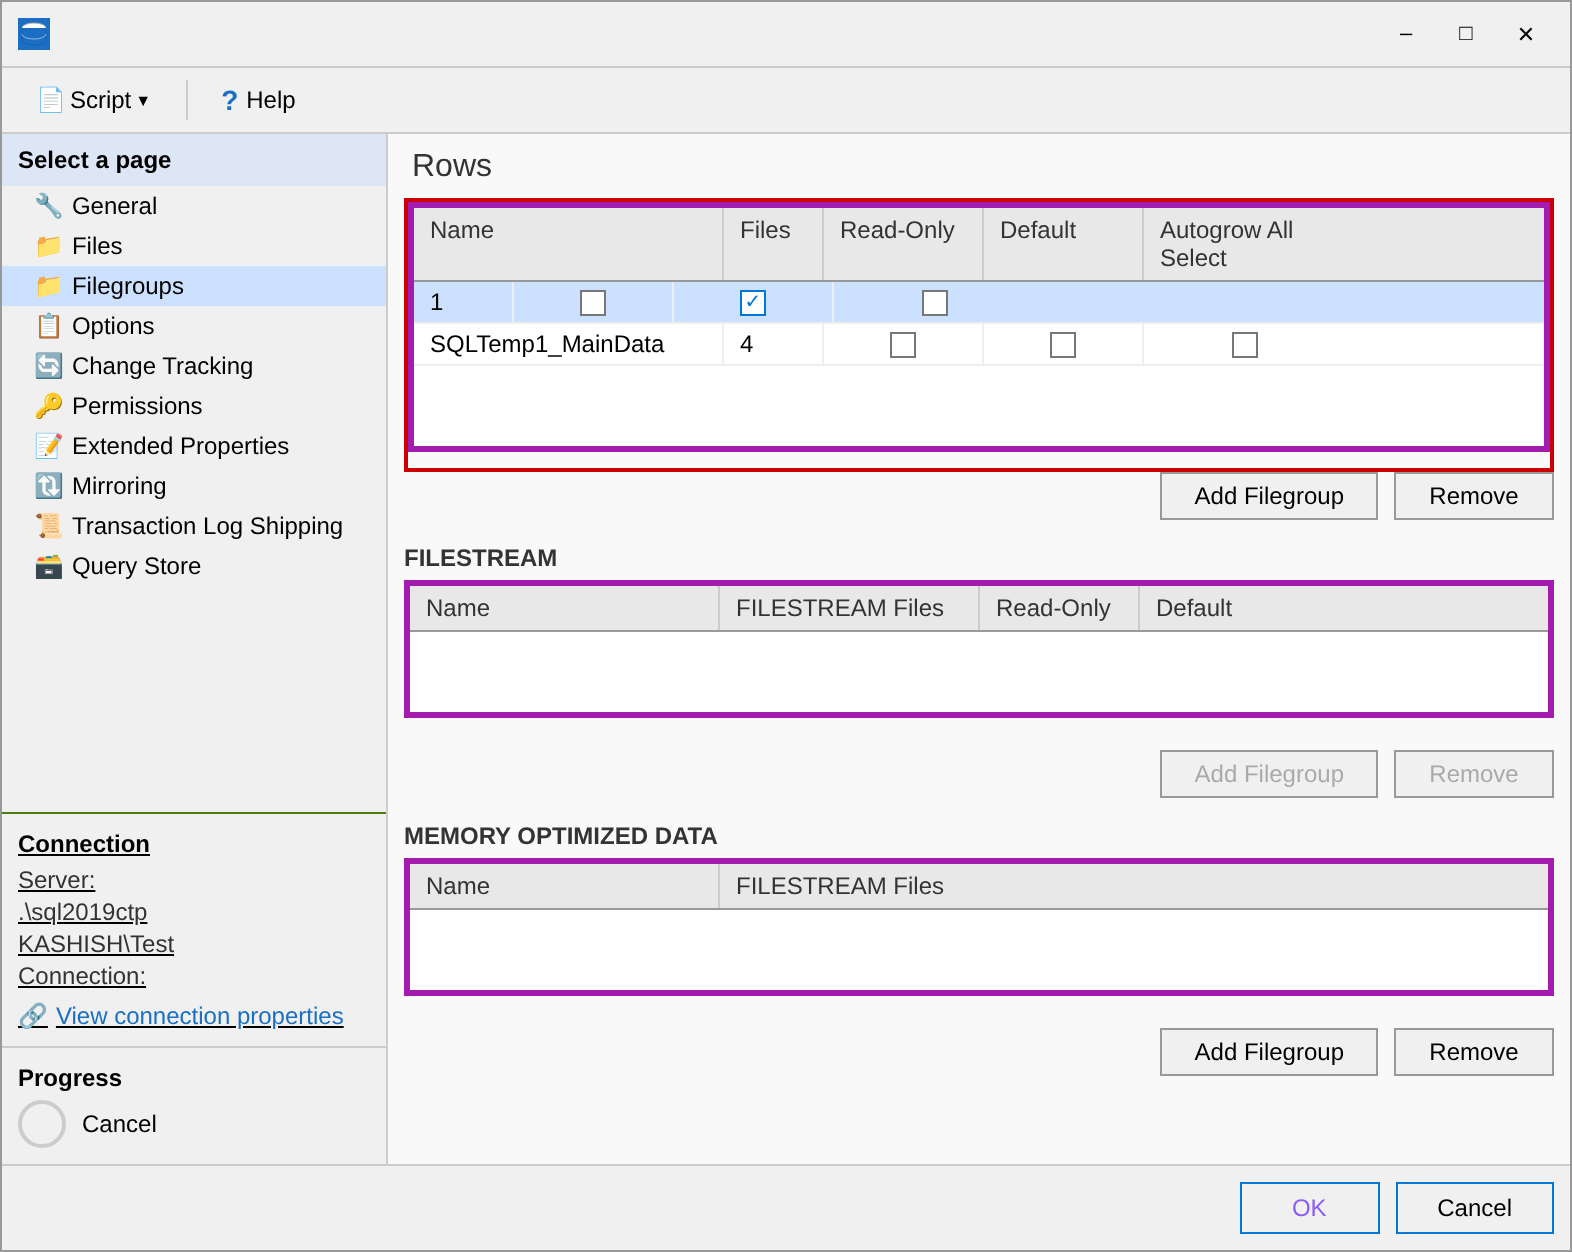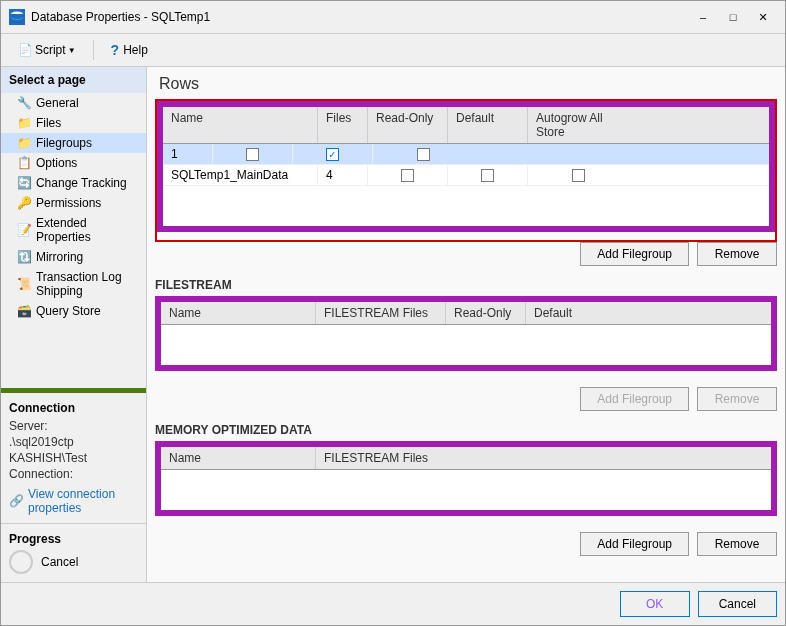--- a/index.html
+++ b/index.html
@@ -16,40 +16,40 @@
     
     .toolbar { padding: 4px 8px; border-bottom: 1px solid #ccc; display: flex; align-items: center; gap: 8px; background: #f0f0f0; }
     .toolbar-btn { display: flex; align-items: center; gap: 4px; padding: 3px 8px; border: 1px solid transparent; cursor: pointer; background: transparent; }
     .toolbar-dropdown { display: flex; align-items: center; gap: 2px; }
     .arrow-down { font-size: 8px; }
     .help-icon { color: #1a6fc4; font-size: 14px; font-weight: bold; }
     .separator-v { width: 1px; height: 20px; background: #ccc; }
     
     .main-content { display: flex; flex: 1; overflow: hidden; }
     
-    .sidebar { width: 146px; background: #f0f0f0; border-right: 1px solid #ccc; display: flex; flex-direction: column; padding: 0; }
+    .sidebar { width: 193px; background: #f0f0f0; border-right: 1px solid #ccc; display: flex; flex-direction: column; padding: 0; }
     .sidebar-header { background: #dce6f4; padding: 6px 8px; font-weight: bold; font-size: 12px; color: #000; }
     .sidebar-items { flex: 1; }
     .sidebar-item { display: flex; align-items: center; gap: 4px; padding: 3px 8px 3px 16px; cursor: pointer; color: #000; }
     .sidebar-item.active { background: #cce0ff; }
     
-    .sidebar-connection { padding: 8px; border-top: 5px solid #4d7c0f; }
+    .sidebar-connection { padding: 8px; border-top: 1px solid #4d7c0f; text-decoration: underline; }
     .sidebar-section-title { font-weight: bold; color: #000; margin-bottom: 4px; }
     .connection-info { margin-bottom: 2px; color: #333; }
     .connection-link { color: #1a6fc4; text-decoration: none; cursor: pointer; display: flex; align-items: center; gap: 4px; margin-top: 6px; }
     
     .sidebar-progress { padding: 8px; border-top: 1px solid #ccc; }
     .progress-row { display: flex; align-items: center; gap: 8px; }
     .progress-circle { width: 24px; height: 24px; border: 2px solid #ccc; border-radius: 50%; display: flex; align-items: center; justify-content: center; }
     
     .content-area { flex: 1; background: #f9f9f9; display: flex; flex-direction: column; padding: 8px; overflow-y: auto; }
     
     .section-label { font-size: 16px; color: #333; margin-bottom: 6px; margin-left: 4px; }
     
-    .data-grid { border: 6px solid #a21caf; margin-bottom: 8px; background: white; }
+    .data-grid { border: 3px solid #a21caf; margin-bottom: 8px; background: white; }
     .grid-header { display: flex; background: #e8e8e8; border-bottom: 1px solid #999; }
     .grid-header-cell { padding: 4px 8px; border-right: 1px solid #ccc; font-weight: normal; color: #333; }
     .grid-header-cell:last-child { border-right: none; }
     .grid-row { display: flex; border-bottom: 1px solid #eee; }
     .grid-row:last-child { border-bottom: none; }
     .grid-row.selected { background: #cce0ff; }
     .grid-cell { padding: 3px 8px; border-right: 1px solid #eee; display: flex; align-items: center; }
     .grid-cell:last-child { border-right: none; }
     .checkbox-cell { display: flex; align-items: center; justify-content: center; }
     .cb { width: 13px; height: 13px; border: 1px solid #777; background: white; display: flex; align-items: center; justify-content: center; cursor: pointer; }
@@ -88,21 +88,20 @@
 
   <div class="title-bar">
     <div class="title-bar-left">
       <div class="title-icon">
         <svg width="14" height="14" viewBox="0 0 14 14">
             <ellipse cx="7" cy="4" rx="6" ry="2.5" fill="white" stroke="#aaa" stroke-width="0.5"></ellipse>
             <path d="M1 4 v6 c0,1.4 2.7,2.5 6,2.5 s6-1.1 6-2.5 V4" fill="#1a6fc4" stroke="#1a5fa0" stroke-width="0.5"></path>
             <path d="M1 7 c0,1.4 2.7,2.5 6,2.5 s6-1.1 6-2.5" fill="none" stroke="white" stroke-width="0.5" opacity="0.5"></path>
           </svg>
       </div>
-      <span class="title-text">Database Properties - SQLTemp1</span>
     </div>
     <div class="title-controls">
       <button class="title-btn">–</button>
       <button class="title-btn">□</button>
       <button class="title-btn close">✕</button>
     </div>
   </div>
 
   <div class="toolbar">
     <div class="toolbar-btn toolbar-dropdown">
@@ -193,21 +192,21 @@
 
       <div class="section-label">Rows</div>
 
       <div class="outlined-section">
         <div class="data-grid">
           <div class="grid-header">
             <div class="grid-header-cell col-name">Name</div>
             <div class="grid-header-cell col-files">Files</div>
             <div class="grid-header-cell col-readonly">Read-Only</div>
             <div class="grid-header-cell col-default">Default</div>
-            <div class="grid-header-cell col-autogrow">Autogrow All Store</div>
+            <div class="grid-header-cell col-autogrow">Autogrow All Select</div>
           </div>
           <div class="grid-row selected">
             <div class="grid-cell col-files">1</div>
             <div class="grid-cell col-readonly checkbox-cell">
               <div class="cb"></div>
             </div>
             <div class="grid-cell col-default checkbox-cell">
               <div class="cb checked-blue"></div>
             </div>
             <div class="grid-cell col-autogrow checkbox-cell">

